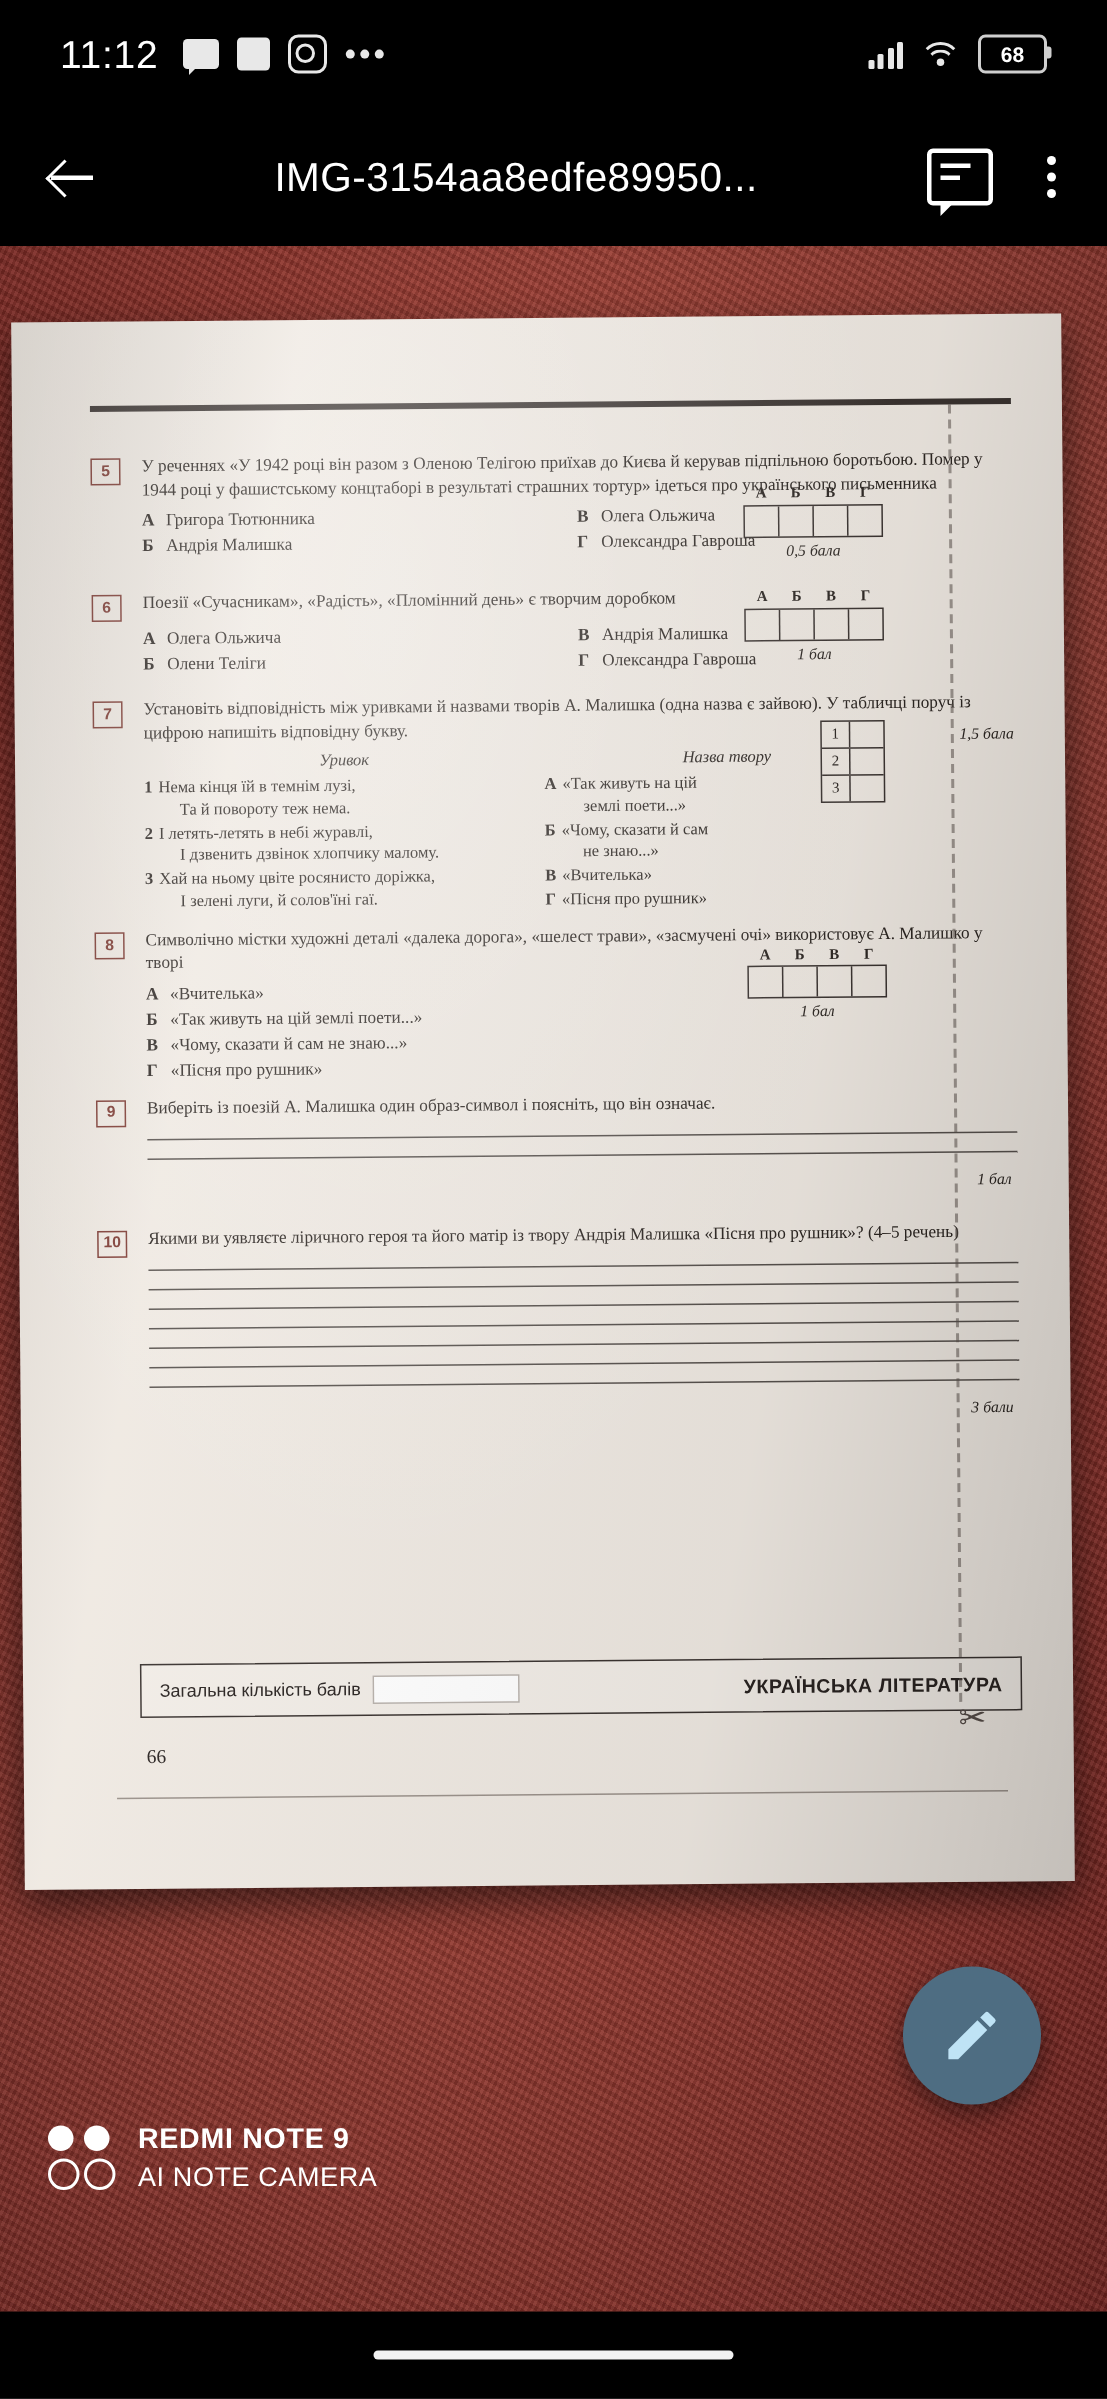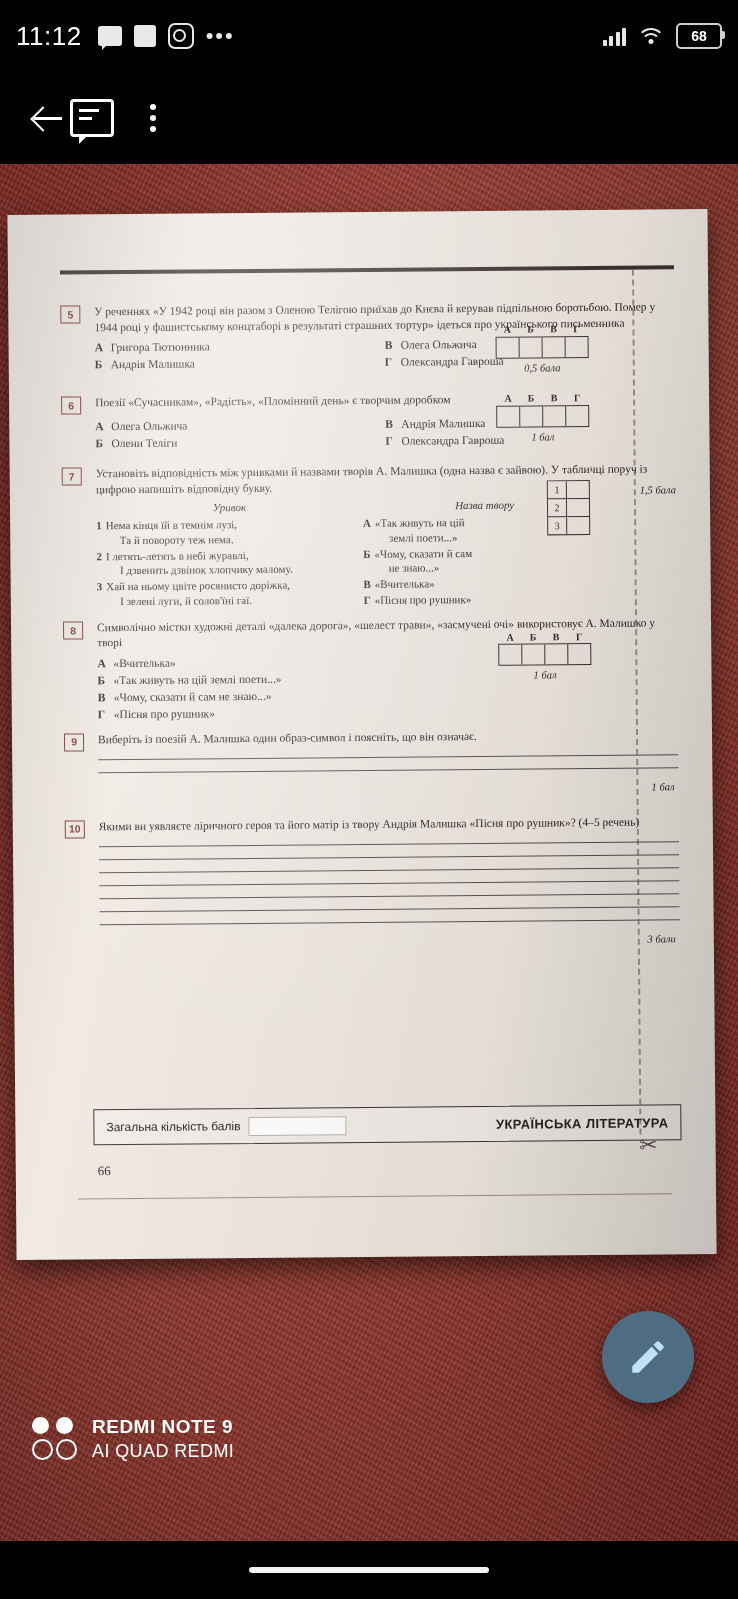--- a/index.html
+++ b/index.html
@@ -21,21 +21,21 @@
     display: flex;
     flex-direction: column;
   }
 
   
   .statusbar {
     height: 72px;
     background: #000;
     display: flex;
     align-items: center;
-    padding: 0 16px;
+    padding: 0 40px;
     color: #fff;
     flex: 0 0 auto;
   }
   .status-clock {
     font-size: 26px;
     font-weight: 500;
     letter-spacing: 0.5px;
   }
   .status-left-icons {
     display: flex;
@@ -567,20 +567,21 @@
           <span></span>
         </span>
       <span class="ic-batt">
         <span class="batt-text">68</span>
       </span>
     </div>
   </div>
 
   <div class="appbar">
     <div class="back-arrow"></div>
+    <div class="appbar-title">IMG-3154aa8edfe89950...</div>
     <div class="ic-comment">
         <i></i>
         <i></i>
       </div>
     <div class="ic-overflow">
         <b></b>
         <b></b>
         <b></b>
       </div>
   </div>
@@ -792,21 +793,21 @@
 
     <div class="watermark">
       <div class="wm-logo">
           <b></b>
           <b></b>
           <i></i>
           <i></i>
         </div>
       <div class="wm-text">
         <div class="wm-l1">REDMI NOTE 9</div>
-        <div class="wm-l2">AI QUAD REDMI</div>
+        <div class="wm-l2">AI NOTE CAMERA</div>
       </div>
     </div>
 
     <div class="fab">
       <svg viewBox="0 0 24 24">
         <path d="M3 17.25V21h3.75L17.81 9.94l-3.75-3.75L3 17.25z" fill="#bfe3f5"></path>
         <path d="M20.71 7.04a1 1 0 0 0 0-1.41l-2.34-2.34a1 1 0 0 0-1.41 0l-1.83 1.83 3.75 3.75 1.83-1.83z" fill="#bfe3f5"></path>
       </svg>
     </div>
   </div>

